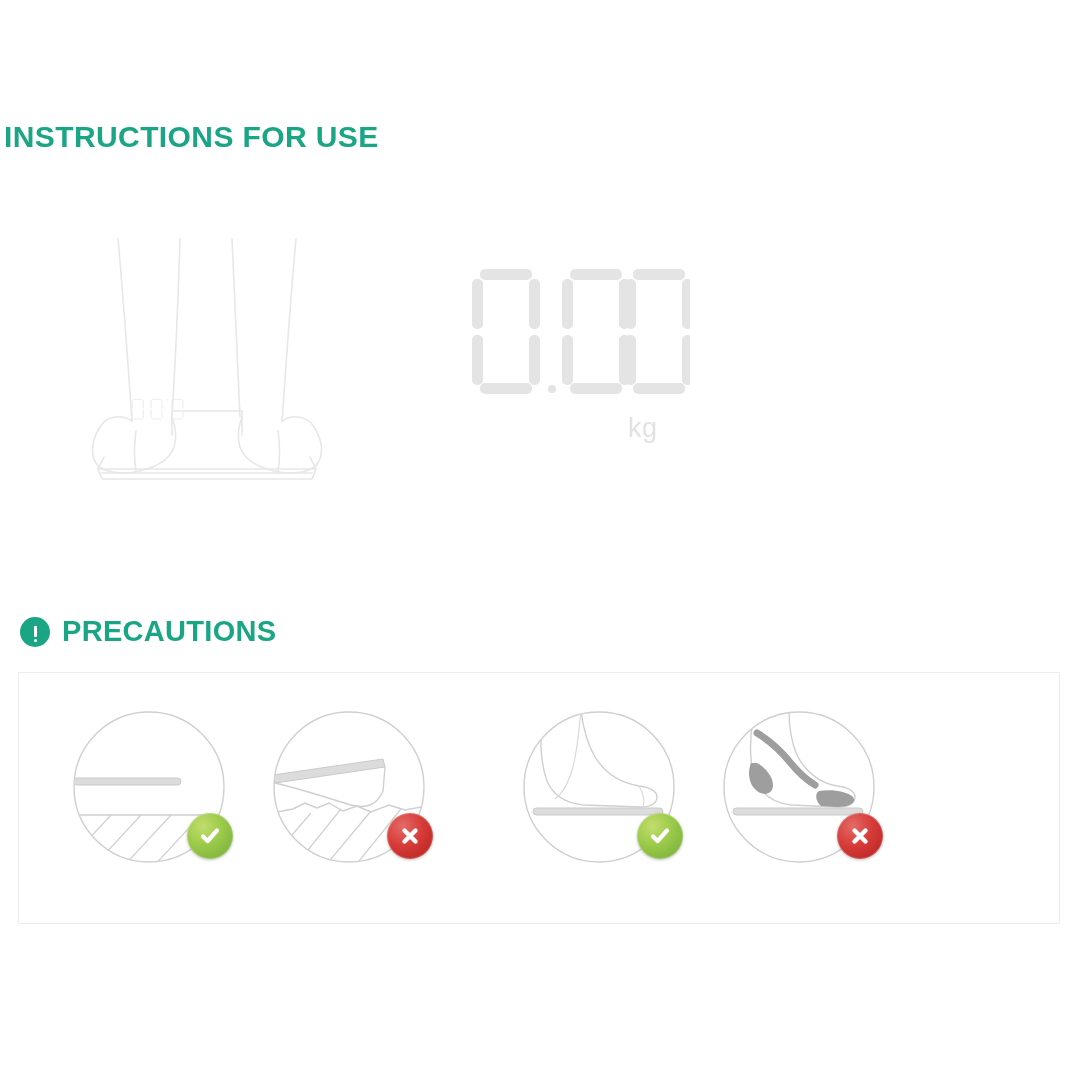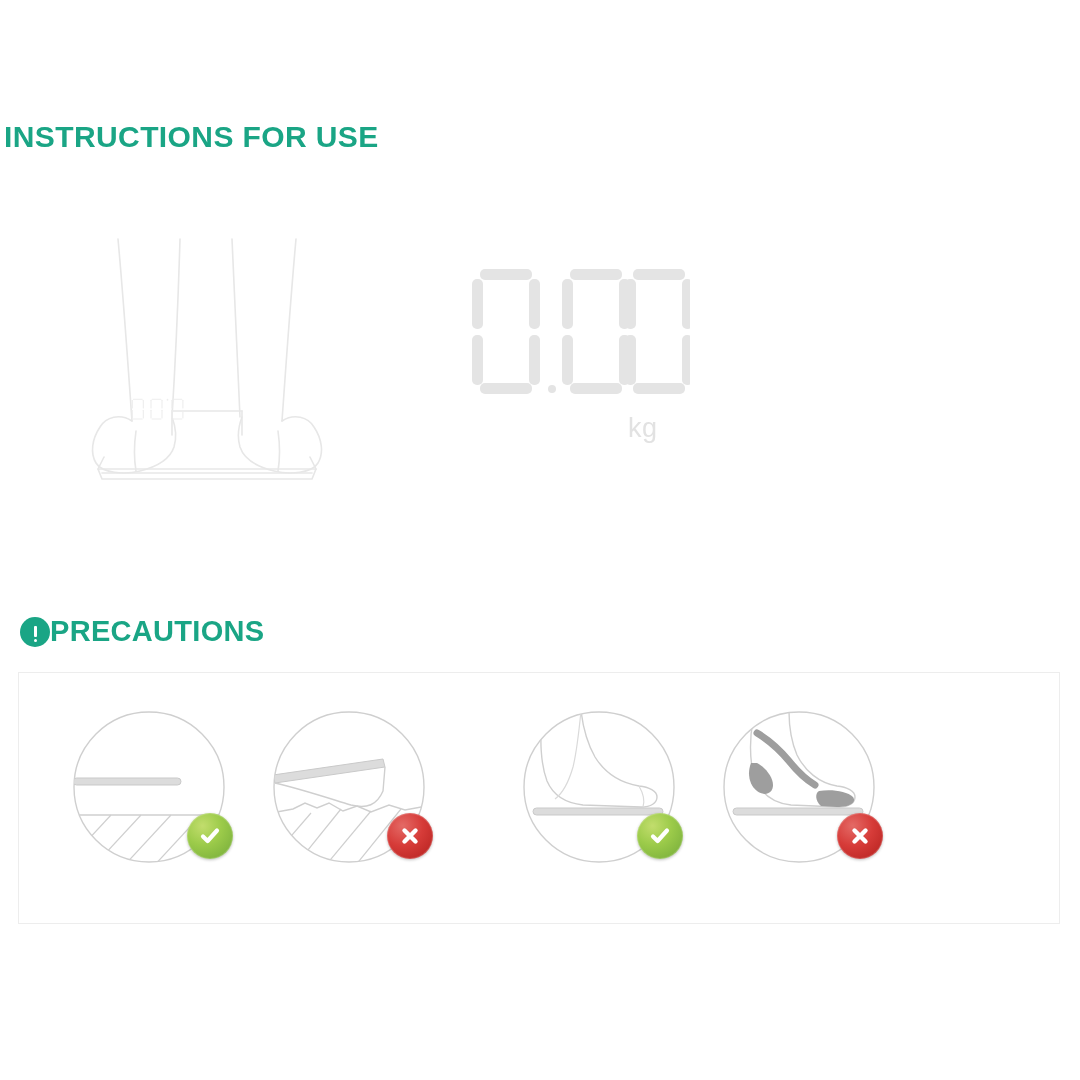--- a/index.html
+++ b/index.html
@@ -57,20 +57,21 @@
   #caption-1 { left: 50px; }
   #caption-2 { left: 537px; }
 
   
   .heading-precautions-row {
     position: absolute;
     left: 20px;
     top: 615px;
     display: flex;
     align-items: center;
+    gap: 12px;
   }
   .warn-badge {
     width: 30px;
     height: 30px;
     border-radius: 50%;
     background: #1aa585;
     display: flex;
     align-items: center;
     justify-content: center;
     flex: none;

